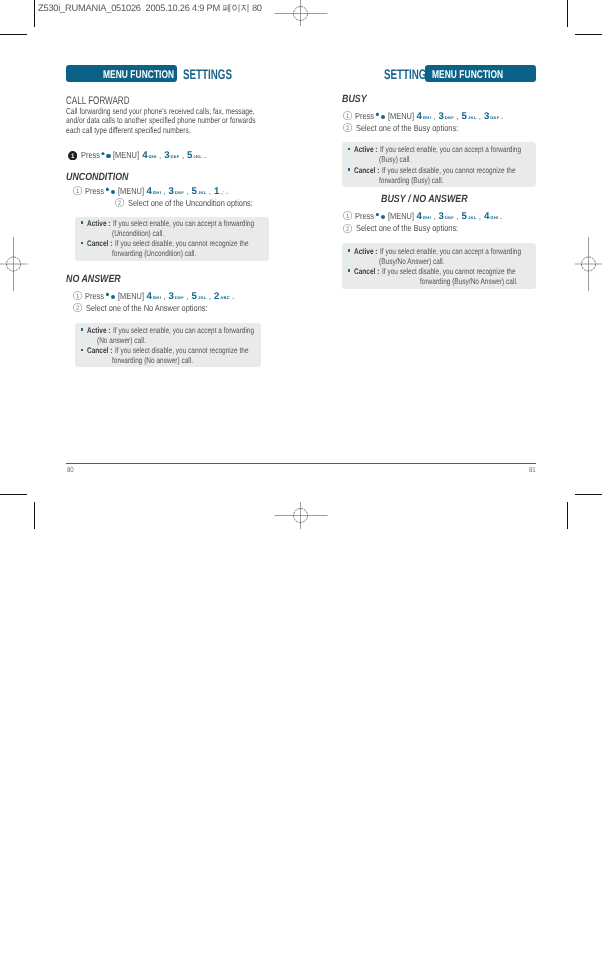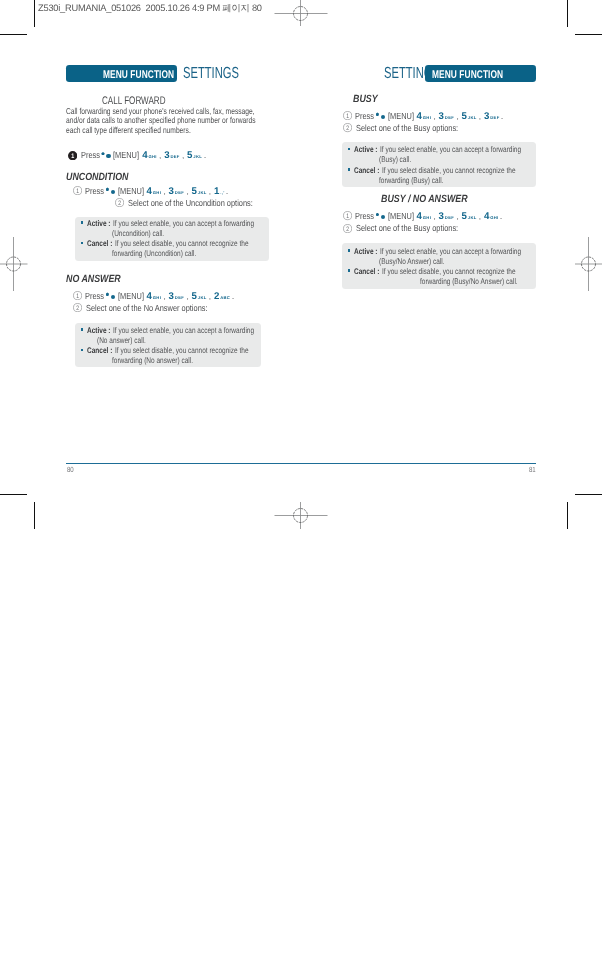--- a/index.html
+++ b/index.html
@@ -18,21 +18,21 @@
   .reg{position:absolute;width:56px;height:56px;}
 
   
   .pill{position:absolute;height:16.5px;background:#0a6287;border-radius:3.2px;
         color:#fff;font-weight:bold;font-size:11.2px;
         display:flex;align-items:center;letter-spacing:0.1px;}
   .pill.r{justify-content:flex-start;padding-left:37px;}
   .pill.l{justify-content:flex-start;padding-left:7px;}
   .pill span{overflow:visible;}
   .pill span{display:inline-block;position:relative;top:1.4px;transform:scaleX(0.748);transform-origin:left;white-space:nowrap;}
-  .tablbl{position:absolute;height:16.5px;color:#1b6388;font-weight:normal;font-size:16px;
+  .tablbl{position:absolute;height:16.5px;color:#1b6388;font-weight:bold;font-size:14px;
         display:flex;align-items:center;letter-spacing:0px;}
   .tablbl span{display:inline-block;position:relative;top:1.2px;transform:scaleX(0.70);transform-origin:left;white-space:nowrap;}
 
   
   .h1{position:absolute;font-size:11px;color:#4b4c4e;white-space:nowrap;}
   .h1 span{display:inline-block;transform:scaleX(0.735);transform-origin:left;}
   .intro{position:absolute;font-size:8.6px;color:#4e4f51;}
   .intro div{height:9.3px;line-height:9.3px;white-space:nowrap;}
   .intro div span{display:inline-block;transform:scaleX(0.778);transform-origin:left;}
   .h2{position:absolute;font-size:10.4px;color:#3a3b3d;font-weight:bold;font-style:italic;white-space:nowrap;line-height:10px;}
@@ -117,21 +117,21 @@
     </g>
   </svg>
 
   <div>
     <div class="pill r" style="left:66px;top:65px;width:111px;box-sizing:border-box;">
       <span>MENU FUNCTION</span>
     </div>
     <div class="tablbl" style="left:183px;top:65px;">
       <span>SETTINGS</span>
     </div>
-    <div class="h1" style="left:66px;top:95px;margin-left:36px;">
+    <div class="h1" style="left:66px;top:95px;">
       <span>CALL FORWARD</span>
     </div>
     <div class="intro" style="left:66px;top:107.2px;">
       <div><span>Call forwarding send your phone's received calls, fax, message,</span></div>
       <div><span>and/or data calls to another specified phone number or forwards</span></div>
       <div><span>each call type different specified numbers.</span></div>
     </div>
     <div class="step" style="left:68px;top:149px;"><span class="dotnum"><svg viewBox="0 0 10 10">
             <circle cx="5" cy="5" r="5" fill="#231f20"></circle>
             <text x="5" y="7.5" text-anchor="middle" transform="translate(5 0) scale(0.82 1) translate(-5 0)">1</text>
@@ -173,21 +173,21 @@
       <span>80</span>
     </div>
   </div>
   <div>
     <div class="tablbl" style="left:384px;top:65px;">
       <span>SETTINGS</span>
     </div>
     <div class="pill l" style="left:425px;top:65px;width:111px;box-sizing:border-box;">
       <span>MENU FUNCTION</span>
     </div>
-    <div class="h2" style="left:342px;top:95.0px;margin-left:11px;">
+    <div class="h2" style="left:342px;top:95.0px;">
       <span>BUSY</span>
     </div>
     <div class="step" style="left:342.6px;top:109.7px;"><span class="circ"><svg viewBox="0 0 10 10">
             <circle cx="5" cy="5" r="4.48" fill="none" stroke="#7c7d80" stroke-width="0.62"></circle>
             <text x="5" y="7.45" text-anchor="middle" transform="translate(5 0) scale(0.78 1) translate(-5 0)">1</text>
           </svg></span><span class="tx sp">Press</span><span class="kstar">*</span><span class="kdot"></span><span class="tx">[MENU]</span><span class="kseq"><span class="keycap"><span class="keynum">4</span><span class="keysub">GHI</span></span><span class="keysep">,</span><span class="keycap"><span class="keynum">3</span><span class="keysub">DEF</span></span><span class="keysep">,</span><span class="keycap"><span class="keynum">5</span><span class="keysub">JKL</span></span><span class="keysep">,</span><span class="keycap"><span class="keynum">3</span><span class="keysub">DEF</span></span></span><span class="tx per">.</span></div>
     <div class="step" style="left:342.6px;top:121.8px;"><span class="circ"><svg viewBox="0 0 10 10">
             <circle cx="5" cy="5" r="4.48" fill="none" stroke="#7c7d80" stroke-width="0.62"></circle>
             <text x="5" y="7.45" text-anchor="middle" transform="translate(5 0) scale(0.78 1) translate(-5 0)">2</text>
           </svg></span><span class="tx sp2">Select one of the Busy options:</span></div>

